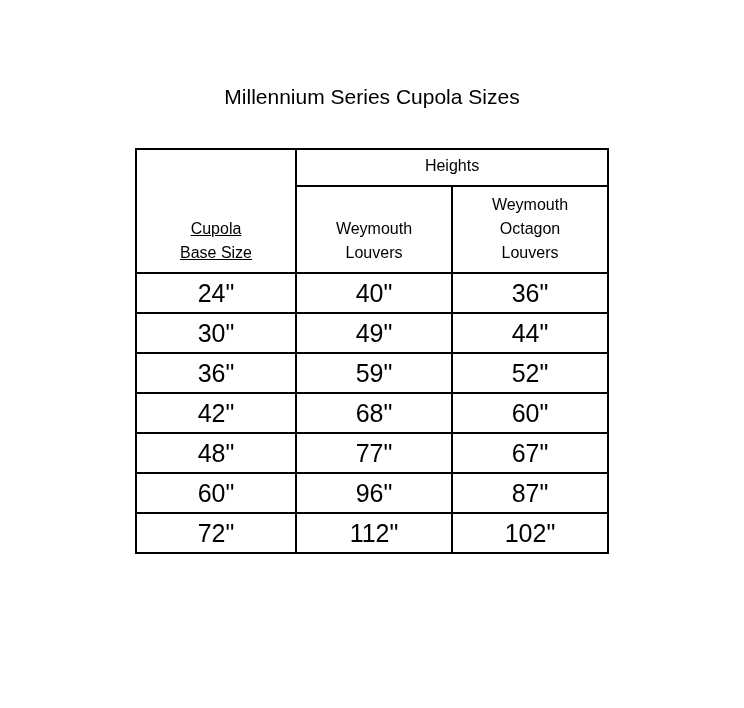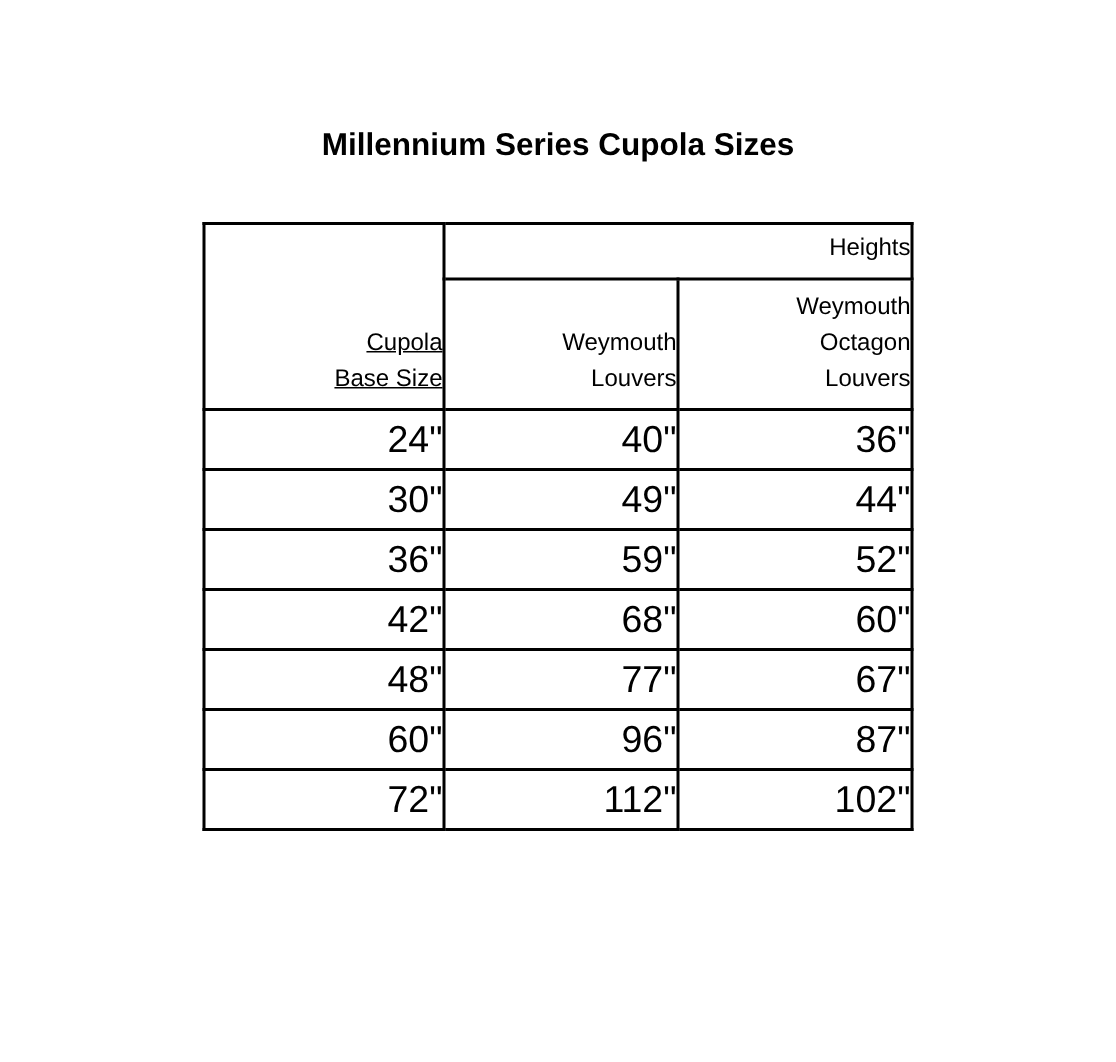--- a/index.html
+++ b/index.html
@@ -12,33 +12,33 @@
     background: #ffffff;
     color: #000000;
     font-family: "Liberation Sans", sans-serif;
     overflow: hidden;
   }
   .page-title {
     margin: 0;
     padding-top: 85px;
     text-align: center;
     font-size: 21px;
-    font-weight: 700;
+    font-weight: 400;
     line-height: 1.15;
   }
   table.size-table {
     border-collapse: collapse;
     table-layout: fixed;
     width: 474px;
     margin: 39px auto 0 auto;
   }
   table.size-table th,
   table.size-table td {
     border: 2px solid #000000;
-    text-align: right;
+    text-align: center;
     padding: 0;
     background: #ffffff;
   }
   table.size-table th {
     font-weight: 400;
     font-size: 16px;
     line-height: 1.5;
     white-space: pre-line;
     vertical-align: bottom;
     padding-bottom: 7px;

